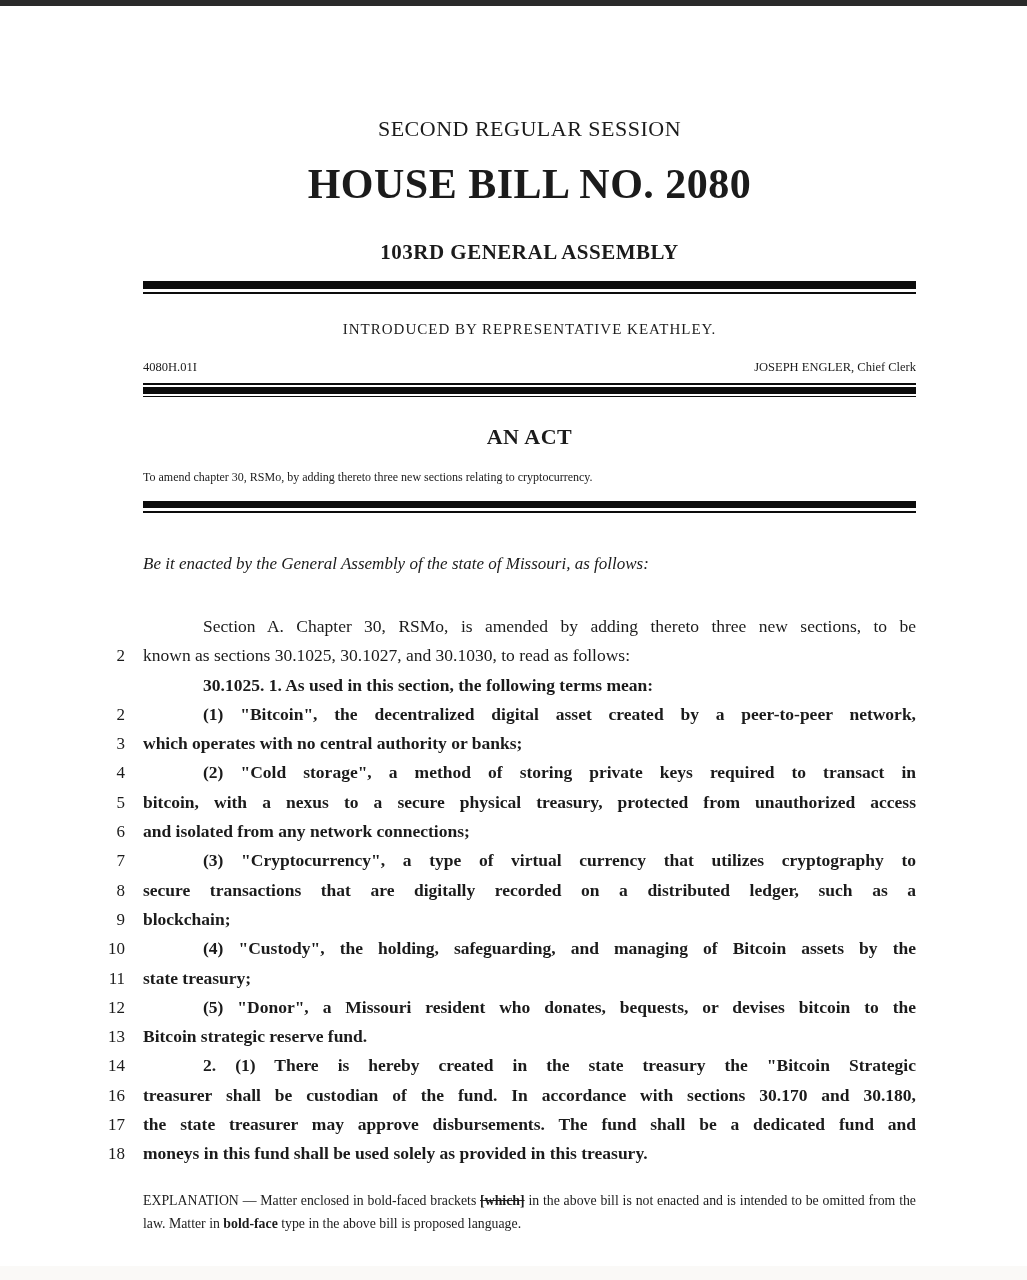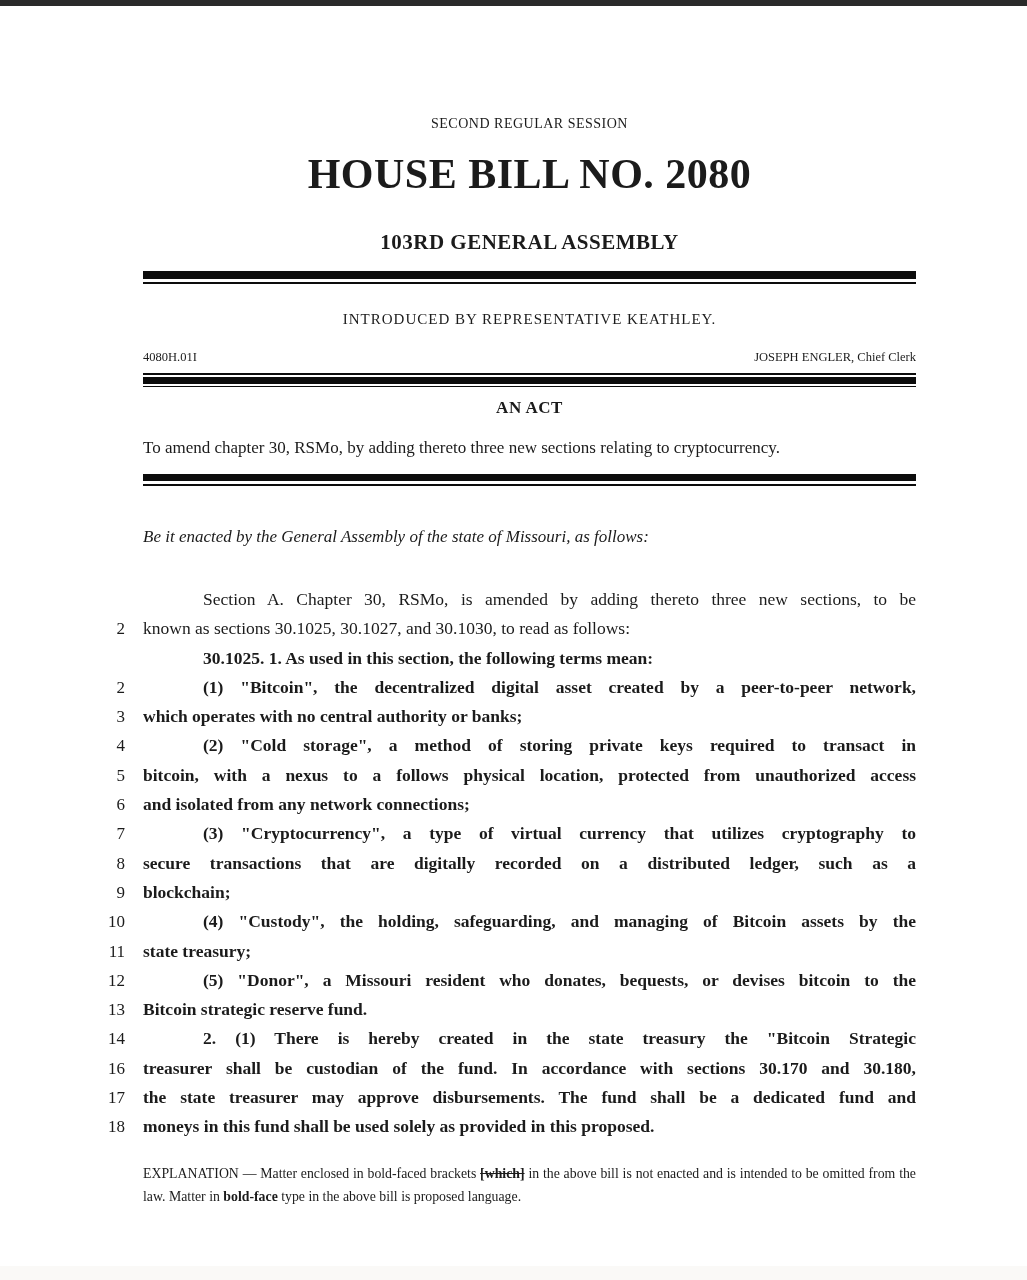--- a/index.html
+++ b/index.html
@@ -22,21 +22,21 @@
     background: #faf9f7;
   }
   .page {
     position: absolute; inset: 0;
     padding: 0 111px 0 143px;
   }
   .centered { text-align: center; }
 
   .session {
     margin-top: 116px;
-    font-size: 14px;
+    font-size: 22px;
     letter-spacing: 0.5px;
   }
   .bill-title {
     margin-top: 18px;
     font-size: 42px;
     font-weight: bold;
     letter-spacing: 0.5px;
     text-align: center;
   }
   .assembly {
@@ -66,28 +66,28 @@
   .clerk-row {
     margin-top: 22px;
     display: flex;
     justify-content: space-between;
     align-items: baseline;
     font-size: 12.5px;
     gap: 40px;
   }
 
   .act-heading {
-    margin-top: 11px;
-    font-size: 17px;
+    margin-top: 27px;
+    font-size: 22px;
     font-weight: bold;
     letter-spacing: 0.5px;
   }
   .act-desc {
     margin-top: 20px;
-    font-size: 17px;
+    font-size: 12px;
   }
   .enacting {
     margin-top: 41px;
     font-size: 17px;
     font-style: italic;
   }
 
   .body-lines { margin-top: 38px; }
   .bodyline {
     position: relative;
@@ -190,21 +190,21 @@
         <span class="txt">which operates with no central authority or banks;</span>
       </div>
 
       <div class="bodyline bold justify indent">
         <span class="num">4</span>
         <span class="txt">(2)  "Cold storage", a method of storing private keys required to transact in</span>
       </div>
 
       <div class="bodyline bold justify">
         <span class="num">5</span>
-        <span class="txt">bitcoin, with a nexus to a follows physical location, protected from unauthorized access</span>
+        <span class="txt">bitcoin, with a nexus to a secure physical treasury, protected from unauthorized access</span>
       </div>
 
       <div class="bodyline bold">
         <span class="num">6</span>
         <span class="txt">and isolated from any network connections;</span>
       </div>
 
       <div class="bodyline bold justify indent">
         <span class="num">7</span>
         <span class="txt">(3)  "Cryptocurrency", a type of virtual currency that utilizes cryptography to</span>
@@ -251,21 +251,21 @@
         <span class="txt">treasurer shall be custodian of the fund.  In accordance with sections 30.170 and 30.180,</span>
       </div>
 
       <div class="bodyline bold justify">
         <span class="num">17</span>
         <span class="txt">the state treasurer may approve disbursements.  The fund shall be a dedicated fund and</span>
       </div>
 
       <div class="bodyline bold">
         <span class="num">18</span>
-        <span class="txt">moneys in this fund shall be used solely as provided in this proposed.</span>
+        <span class="txt">moneys in this fund shall be used solely as provided in this treasury.</span>
       </div>
     </div>
 
   <p class="explanation">
     
   
       <span class="seg">EXPLANATION —  Matter enclosed in bold-faced brackets </span>
     
       <span class="seg bold-strike">[which]</span>
     

